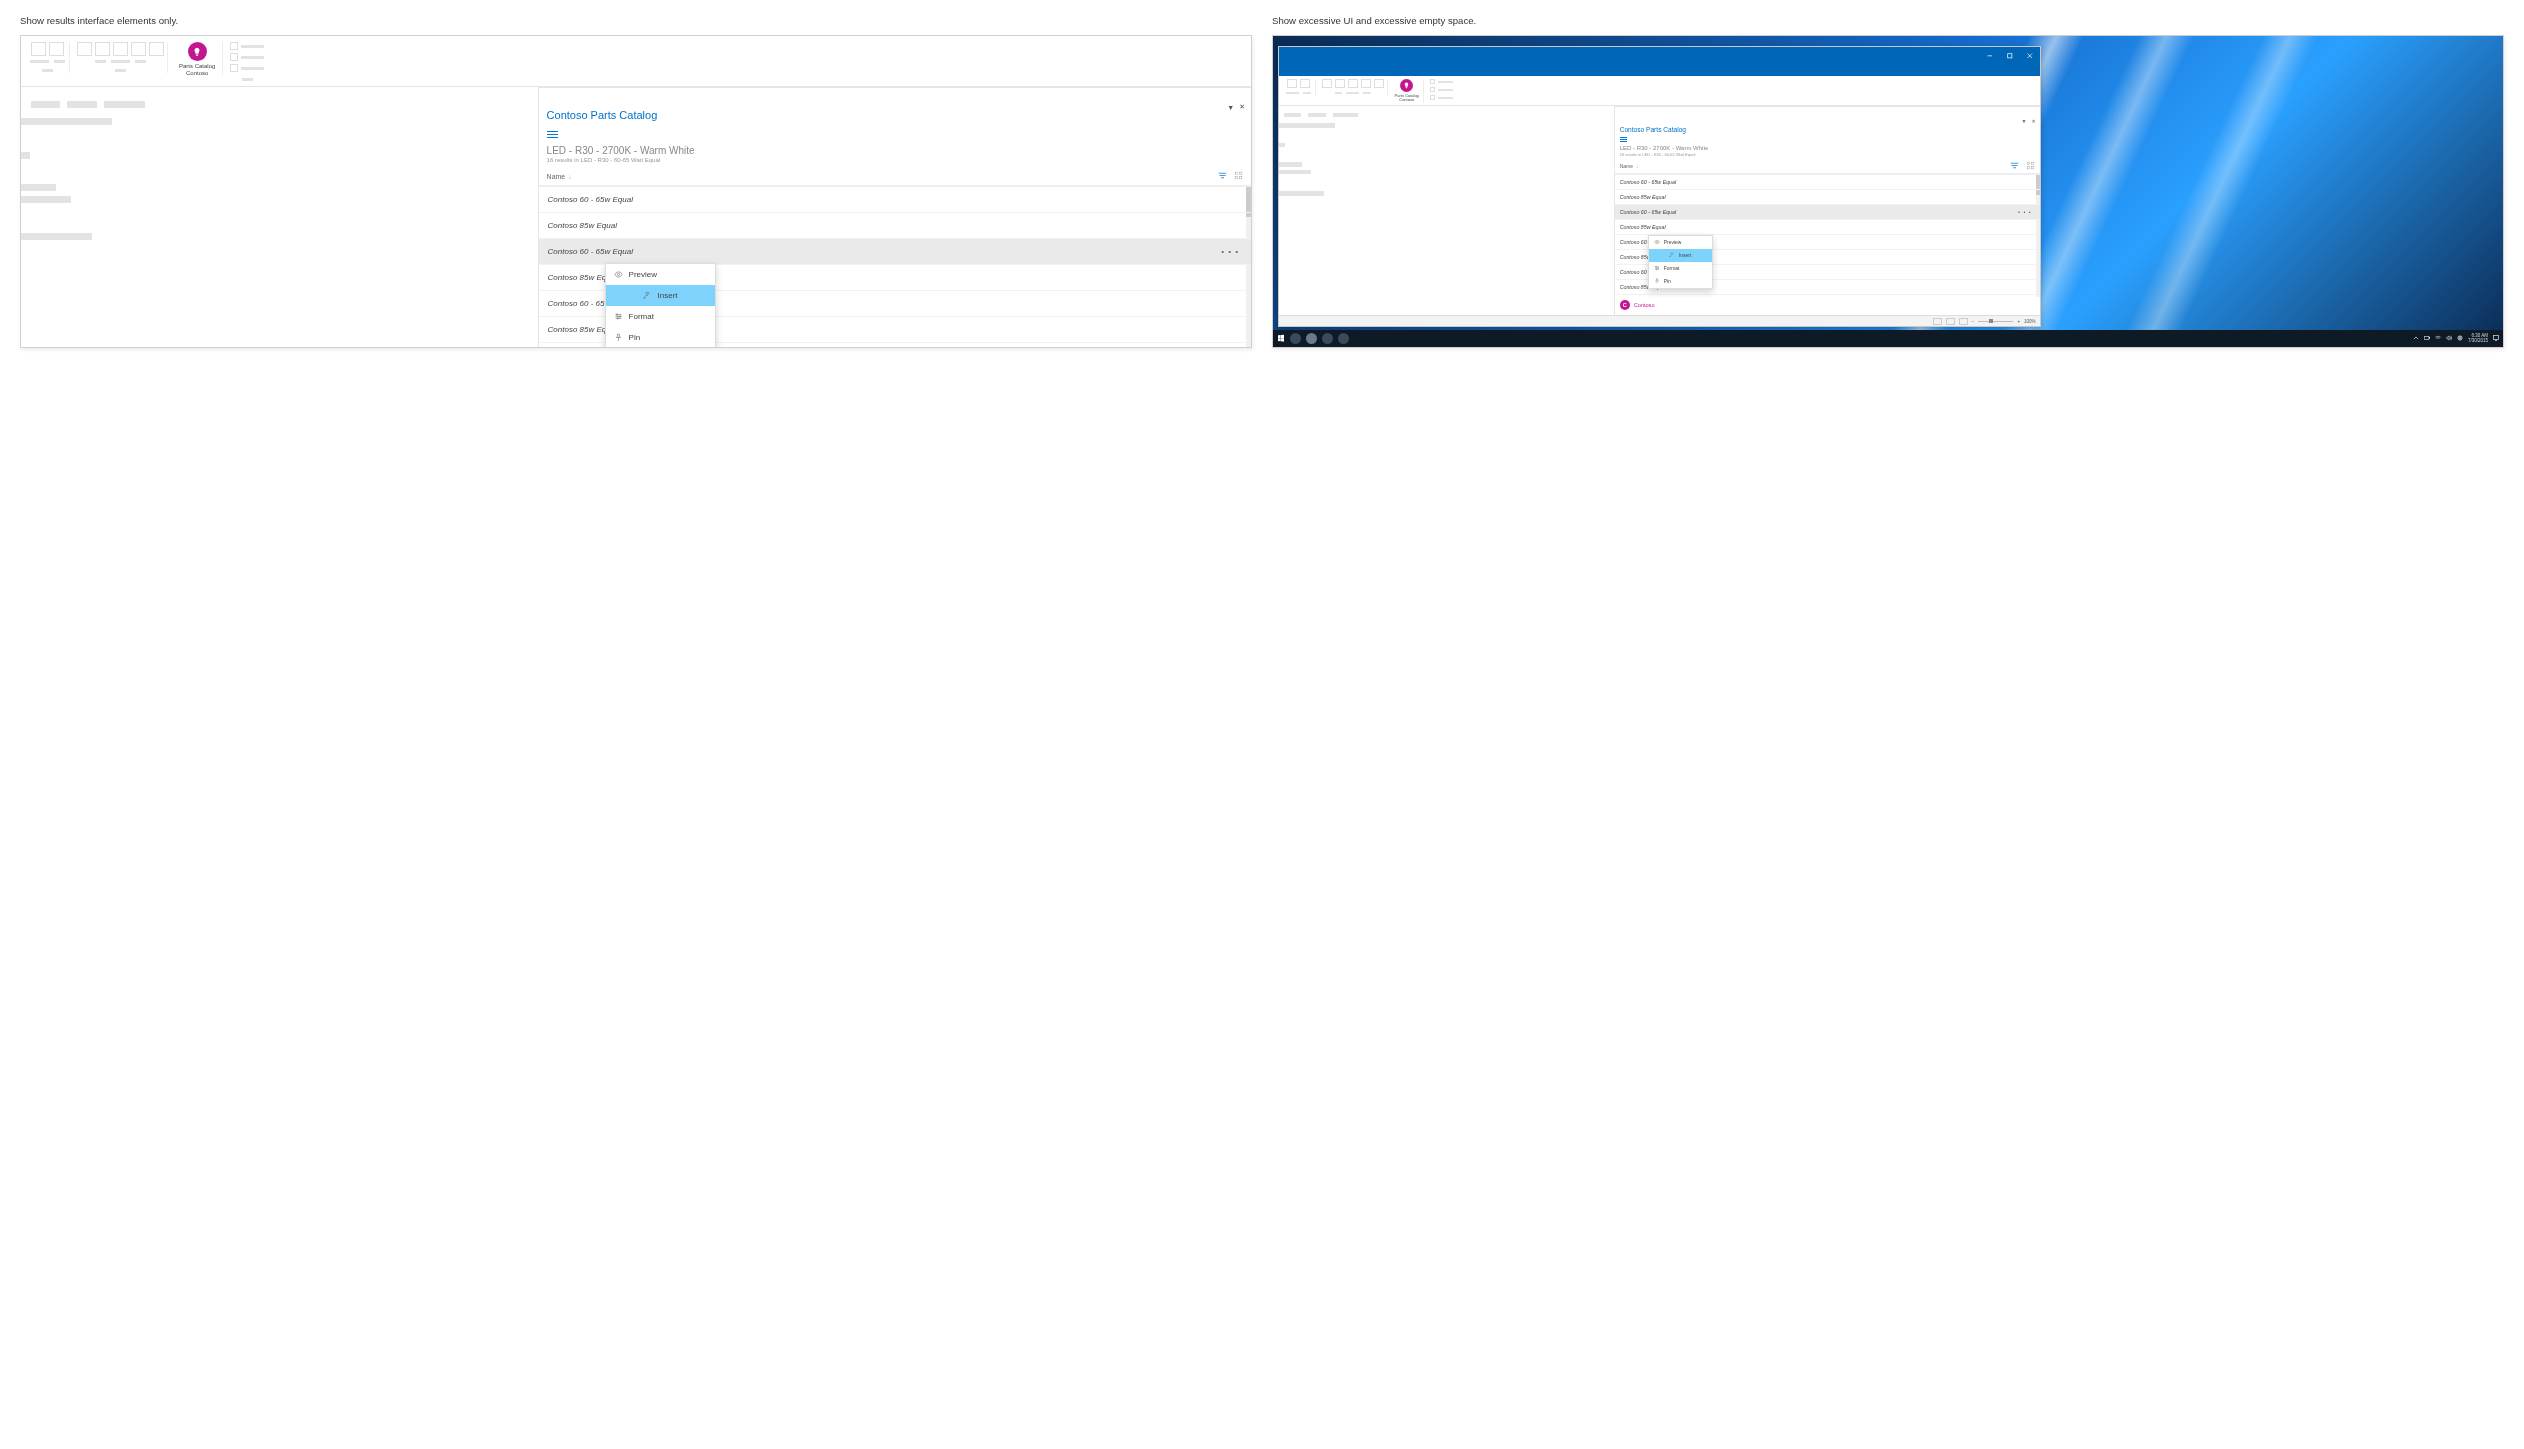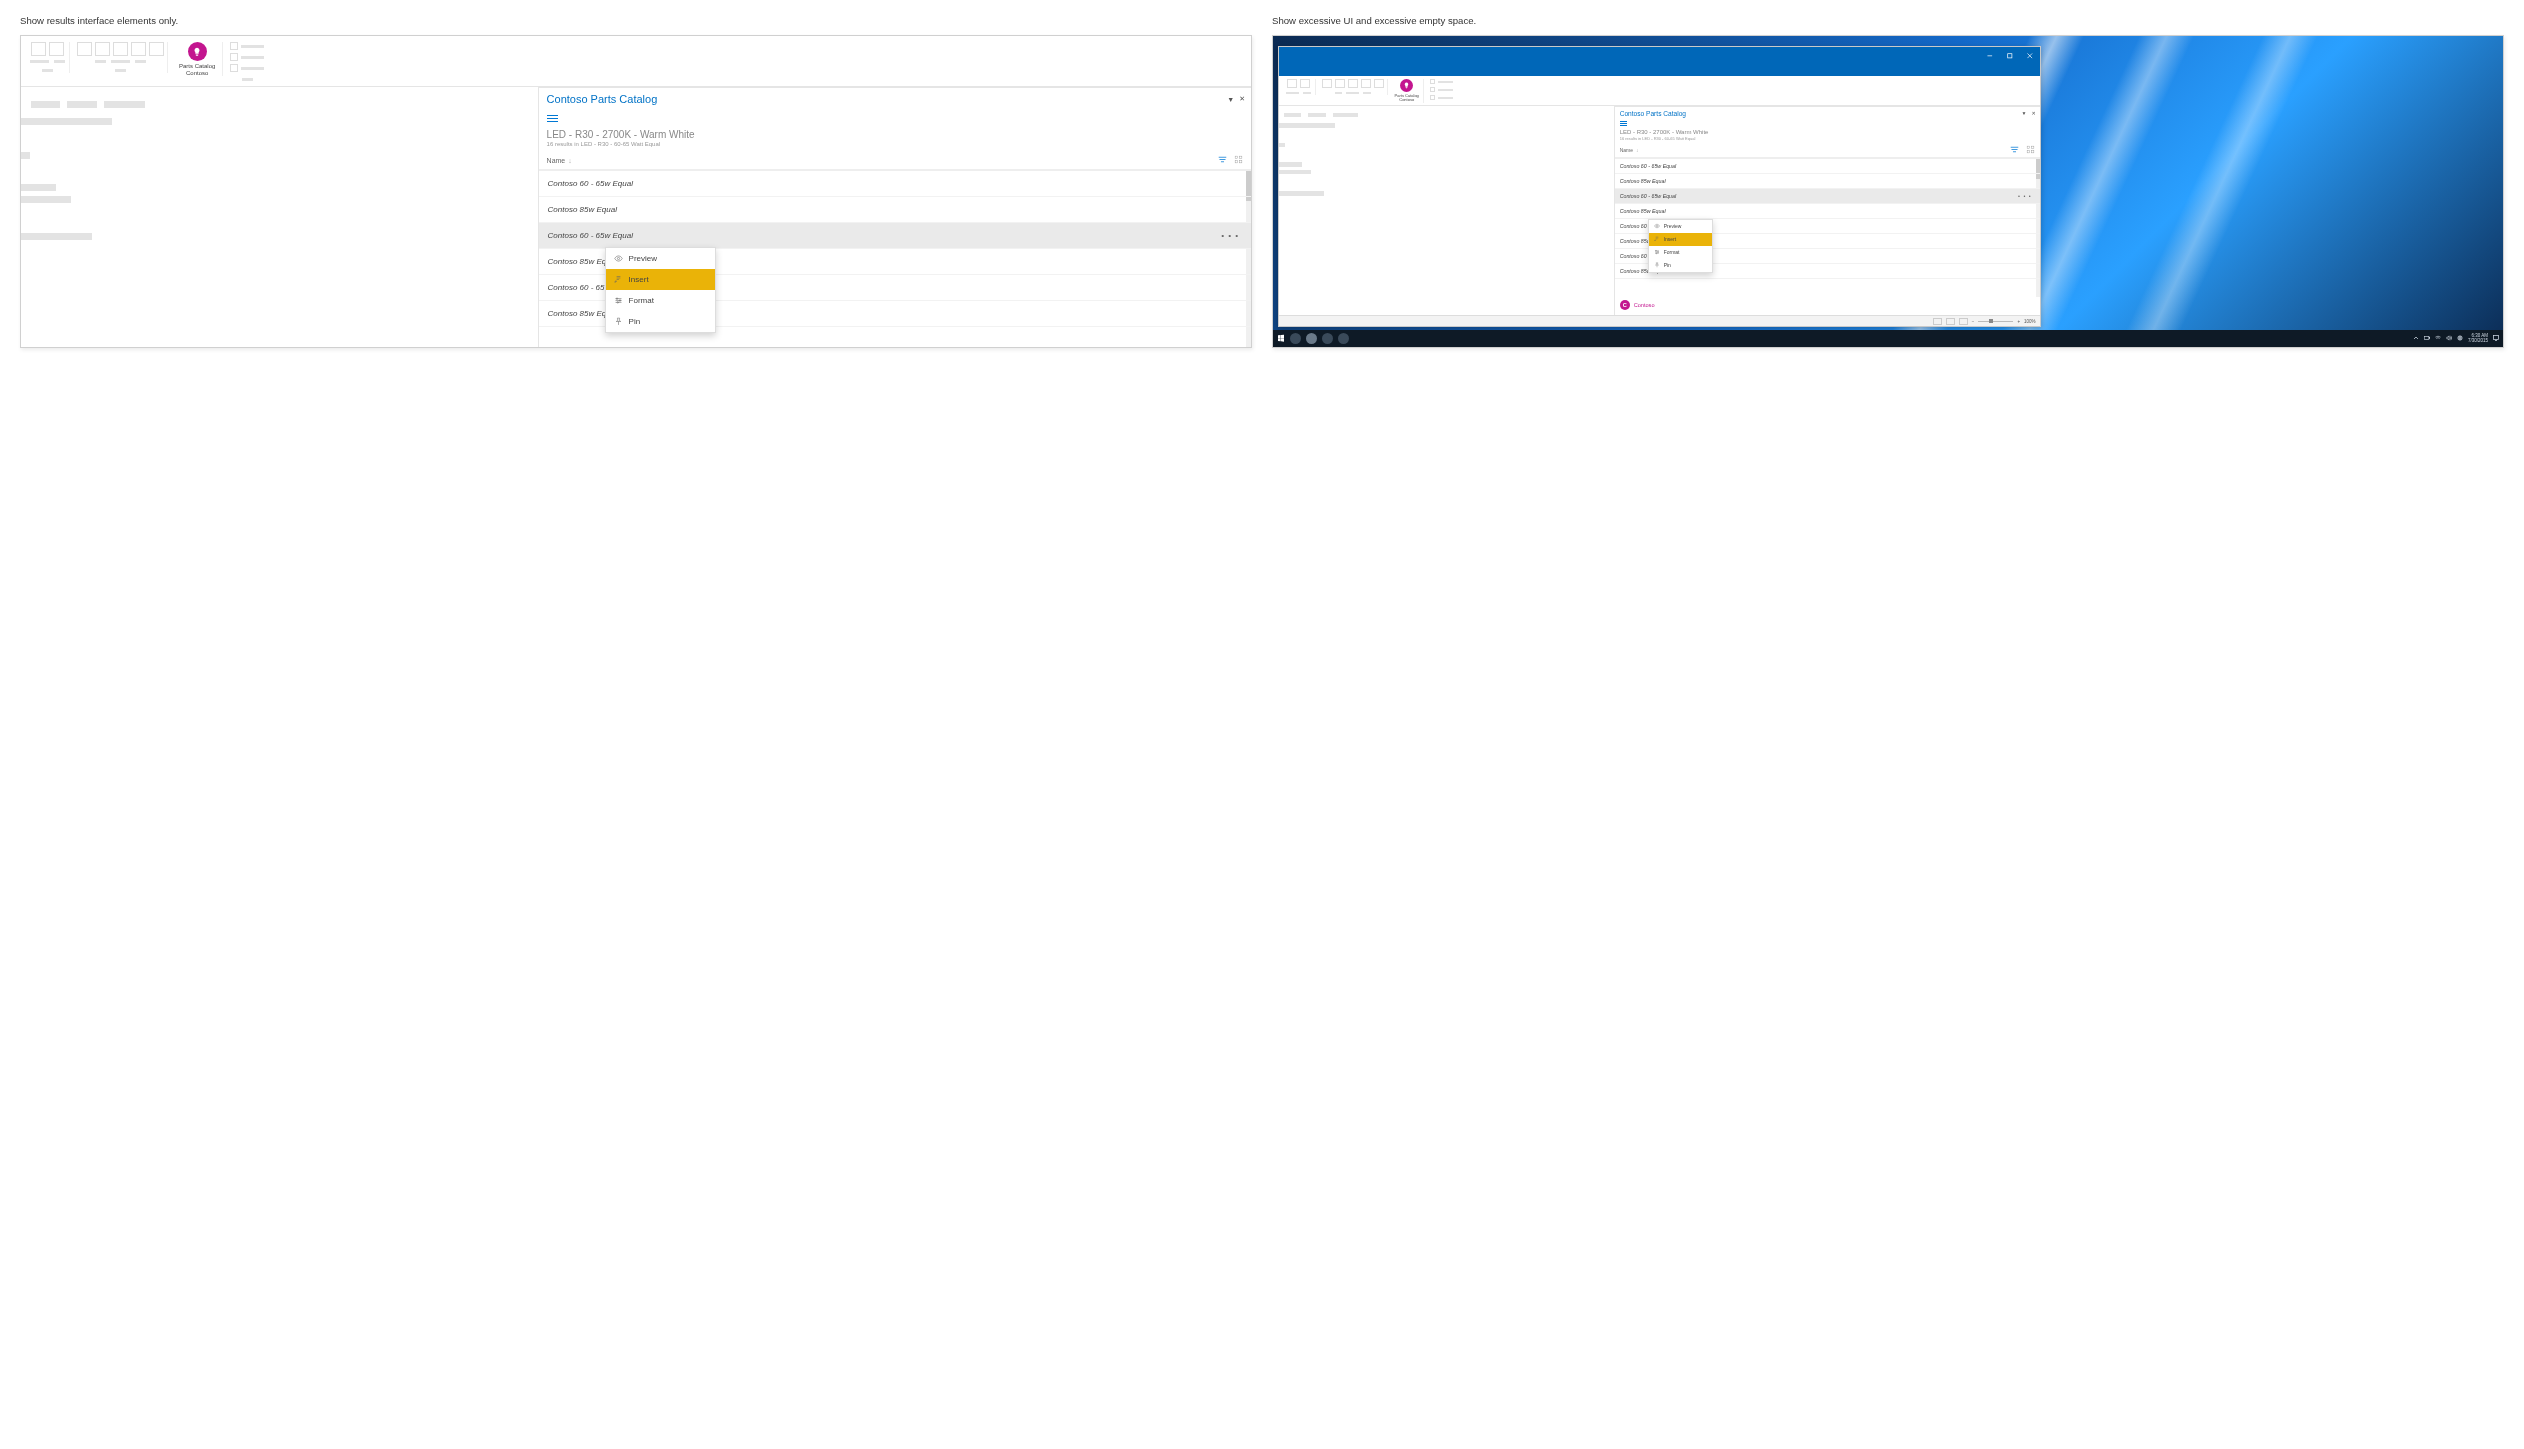--- a/index.html
+++ b/index.html
@@ -113,21 +113,21 @@
     border-left: 0.5px solid #e5e5e5;
     border-top: 0.5px solid #e5e5e5;
     background:#fff;
     display:flex; flex-direction:column;
     position: relative;
   }
   .pane-head {
     display:flex; align-items:center; justify-content:space-between;
     padding: 5px 6px 3px 8px;
   }
-  .pane-title { color:#0072c6; font-size:11px; font-weight:400;}
+  .pane-title { color:#0072c6; font-size:11px; font-weight:400;margin-top:16px;}
   .pane-ctrl { display:flex; gap:5px; align-items:center; color:#555;}
   .pane-ctrl span { cursor:pointer; font-size:7px; }
   .hamburger {
     padding: 5px 8px 2px;
   }
   .hamburger div { width:11px; height:1px; background:#0078d4; margin:2px 0;}
   .search-block { padding: 3px 8px 1px; }
   .search-main { font-size: 10px; color:#888; font-weight:300;}
   .search-sub  { font-size: 6px; color:#999; margin-top:1px;}
   .list-head {
@@ -163,21 +163,21 @@
     background:#fff;
     border:0.5px solid #ddd;
     box-shadow:0 3px 7px rgba(0,0,0,.18);
     left: 66px; top: 76px;
     width: 111px;
   }
   .ctx-item {
     display:flex; align-items:center; gap:6px;
     padding: 6px 8px; font-size:8px; color:#444;
   }
-  .ctx-item.hl { background:#eab308;}
+  .ctx-item.hl { background:#7dd3fc;justify-content:center;}
   .ctx-item svg { width:9px; height:9px; flex:none; stroke:#666; fill:none; stroke-width:1.5;}
 
   
   .dont-card {
     border: 0.5px solid #d0d0d0;
     box-shadow: 1px 2px 4px rgba(0,0,0,.08);
     position: relative;
     height: 313px;
     background: linear-gradient(135deg,#0b2a52 0%, #1469c9 45%, #2aa0ff 70%, #0b2a52 100%);
     overflow:hidden;

